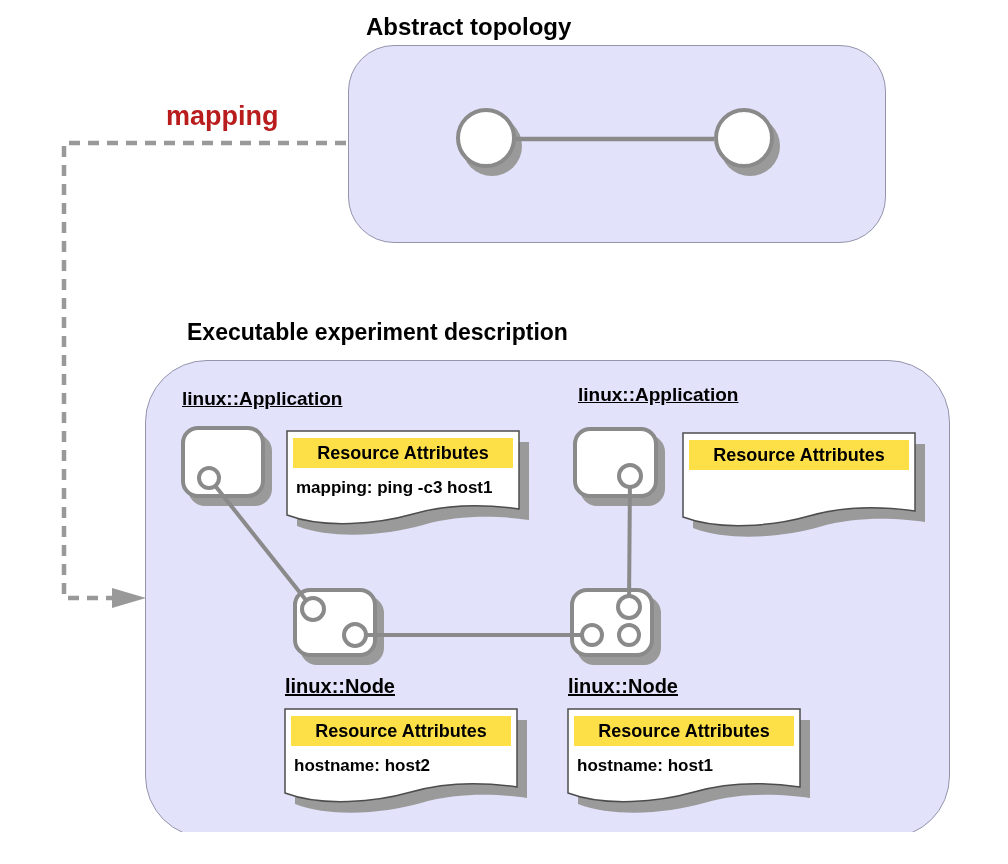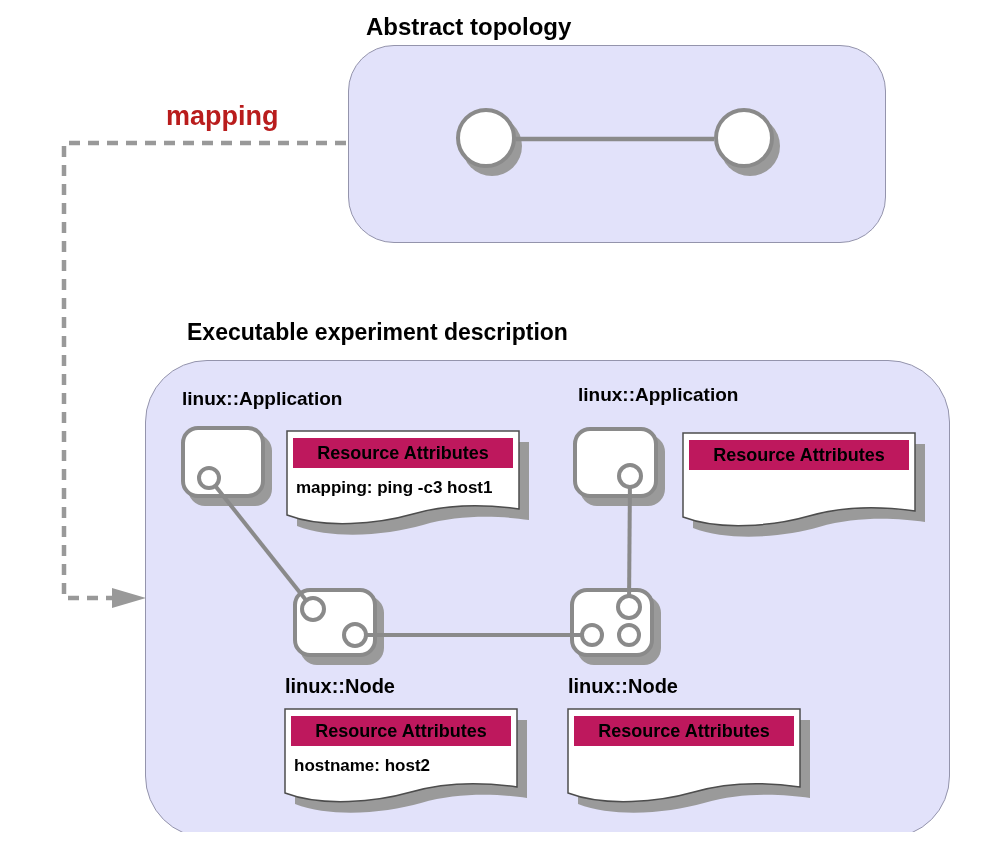--- a/index.html
+++ b/index.html
@@ -17,30 +17,30 @@
   .big-circle{
     position:absolute;width:60px;height:60px;border-radius:50%;
     background:#ffffff;border:4px solid #8a8a8a;box-sizing:border-box;
     box-shadow:6px 8px 0 0 #9a9a9a;
   }
   .shape-square{
     position:absolute;background:#ffffff;border:4px solid #8a8a8a;
     border-radius:17px;box-sizing:border-box;box-shadow:7px 8px 0 0 #9a9a9a;
   }
   .shape-label{
-    position:absolute;font-weight:bold;color:#000;white-space:nowrap;
+    position:absolute;font-weight:bold;color:#000;white-space:nowrap;text-decoration:underline;
   }
   .mapping-label{
     position:absolute;font-weight:bold;color:#b91c1c;font-size:27px;white-space:nowrap;
   }
   .note{position:absolute;width:246px;height:110px;}
   .note svg{position:absolute;left:0;top:0;}
   .note .note-header{
     position:absolute;left:7px;top:8px;width:220px;height:30px;
-    background:#be185d;text-align:center;line-height:30px;
+    background:#fde047;text-align:center;line-height:30px;
     font-weight:bold;font-size:18px;color:#000;white-space:nowrap;
   }
   .note .note-body{
     position:absolute;left:10px;top:48px;width:220px;
     font-weight:bold;font-size:17px;color:#000;white-space:nowrap;
   }
   .overlay{position:absolute;left:0;top:0;pointer-events:none;}
 </style>
 </head>
 <body>
@@ -97,20 +97,21 @@
     <div class="note-header">Resource Attributes</div>
     <div class="note-body">hostname: host2</div>
   </div>
 
   <div class="note" style="left:567px;top:708px;">
     <svg width="246" height="110" viewBox="0 0 246 110">
       <path d="M1,1 L233,1 L233,79 C205,75 165,73 127,84 C92,94 38,99 1,85 Z" transform="translate(10,11)" fill="#9a9a9a" stroke="none"></path>
       <path d="M1,1 L233,1 L233,79 C205,75 165,73 127,84 C92,94 38,99 1,85 Z" fill="#ffffff" stroke="#4d4d4d" stroke-width="1.5"></path>
     </svg>
     <div class="note-header">Resource Attributes</div>
+    <div class="note-body">hostname: host1</div>
   </div>
 
   <svg class="overlay" width="1008" height="864" viewBox="0 0 1008 864">
 
     <line x1="516" y1="139" x2="714" y2="139" stroke="#8a8a8a" stroke-width="4.5"></line>
 
     <path d="M346,143 L64,143 L64,598 L112,598" fill="none" stroke="#999999" stroke-width="4.5" stroke-dasharray="11 8"></path>
     <polygon points="112,588 146,598 112,608" fill="#999999"></polygon>
 
     <line x1="209" y1="478" x2="313" y2="609" stroke="#8a8a8a" stroke-width="4"></line>

